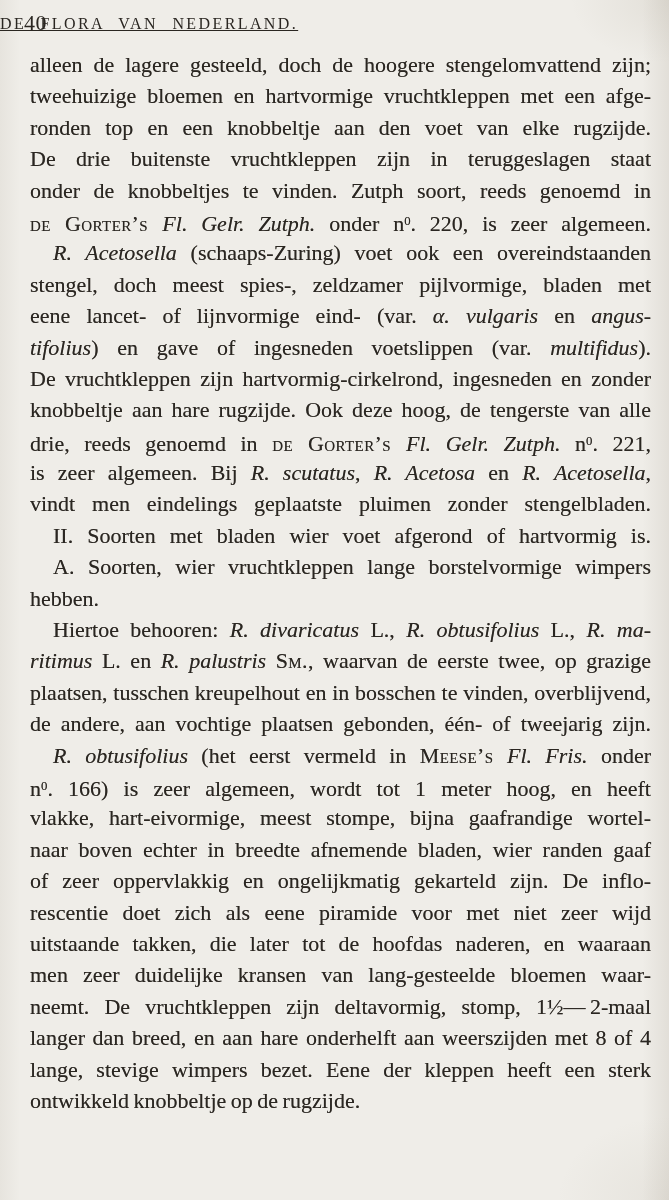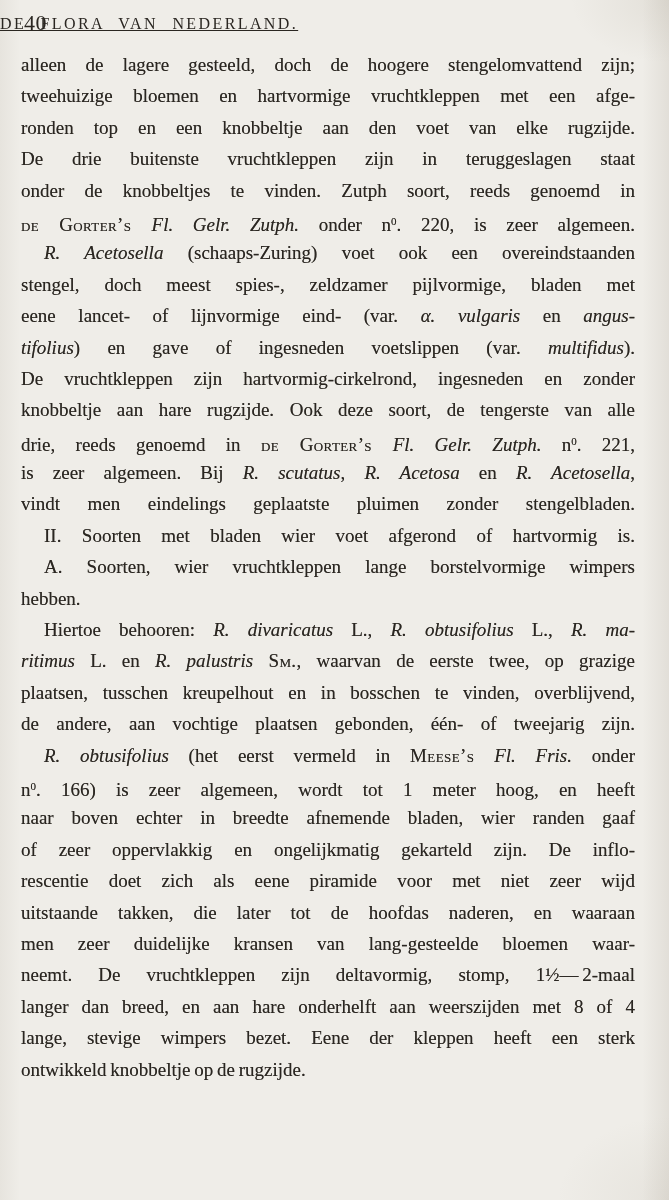--- a/index.html
+++ b/index.html
@@ -33,24 +33,25 @@
   }
   .running-title {
     display: block;
     text-align: left;
     font-size: 16px;
     letter-spacing: 2.4px;
     word-spacing: 8px;
     padding-top: 2px;
   }
   .body-text {
-    padding: 9px 34px 0 21px;
-    font-size: 19px;
+    padding: 9px 18px 0 21px;
+    font-size: 22px;
     word-spacing: -1px;
     text-shadow: 0 0 .5px rgba(42,38,33,.55);
+    margin-left: 9px;
   }
   .line {
     height: 31.4px;
     line-height: 31.4px;
     text-align: justify;
     text-align-last: justify;
     white-space: normal;
   }
   .line.nj { text-align-last: left; }
   .line.ind { text-indent: 23px; }
@@ -75,33 +76,34 @@
       <div class="line"><span>tweehuizige bloemen en hartvormige vruchtkleppen met een afge-</span></div>
       <div class="line"><span>ronden top en een knobbeltje aan den voet van elke rugzijde.</span></div>
       <div class="line"><span>De drie buitenste vruchtkleppen zijn in teruggeslagen staat</span></div>
       <div class="line"><span>onder de knobbeltjes te vinden. Zutph soort, reeds genoemd in</span></div>
       <div class="line"><span class="sc">de Gorter’s </span><span class="i">Fl. Gelr. Zutph.</span><span> onder n</span><span class="sup">0</span><span>. 220, is zeer algemeen.</span></div>
       <div class="line ind"><span class="i">R. Acetosella</span><span> (schaaps-Zuring) voet ook een overeindstaanden</span></div>
       <div class="line"><span>stengel, doch meest spies-, zeldzamer pijlvormige, bladen met</span></div>
       <div class="line"><span>eene lancet- of lijnvormige eind- (var. </span><span class="i">α. vulgaris</span><span> en </span><span class="i">angus-</span></div>
       <div class="line"><span class="i">tifolius</span><span>) en gave of ingesneden voetslippen (var. </span><span class="i">multifidus</span><span>).</span></div>
       <div class="line"><span>De vruchtkleppen zijn hartvormig-cirkelrond, ingesneden en zonder</span></div>
-      <div class="line"><span>knobbeltje aan hare rugzijde. Ook deze soort, de tengerste van alle</span></div>
+      <div class="line"><span>knobbeltje aan hare rugzijde. Ook deze hoog, de tengerste van alle</span></div>
       <div class="line"><span>drie, reeds genoemd in </span><span class="sc">de Gorter’s </span><span class="i">Fl. Gelr. Zutph.</span><span> n</span><span class="sup">0</span><span>. 221,</span></div>
       <div class="line"><span>is zeer algemeen. Bij </span><span class="i">R. scutatus</span><span>, </span><span class="i">R. Acetosa</span><span> en </span><span class="i">R. Acetosella</span><span>,</span></div>
       <div class="line"><span>vindt men eindelings geplaatste pluimen zonder stengelbladen.</span></div>
       <div class="line ind"><span>II. Soorten met bladen wier voet afgerond of hartvormig is.</span></div>
       <div class="line ind"><span>A. Soorten, wier vruchtkleppen lange borstelvormige wimpers</span></div>
       <div class="line nj"><span>hebben.</span></div>
       <div class="line ind"><span>Hiertoe behooren: </span><span class="i">R. divaricatus</span><span> L., </span><span class="i">R. obtusifolius</span><span> L., </span><span class="i">R. ma-</span></div>
       <div class="line"><span class="i">ritimus</span><span> L. en </span><span class="i">R. palustris</span><span> </span><span class="sc">Sm.</span><span>, waarvan de eerste twee, op grazige</span></div>
       <div class="line"><span>plaatsen, tusschen kreupelhout en in bosschen te vinden, overblijvend,</span></div>
       <div class="line"><span>de andere, aan vochtige plaatsen gebonden, één- of tweejarig zijn.</span></div>
       <div class="line ind"><span class="i">R. obtusifolius</span><span> (het eerst vermeld in </span><span class="sc">Meese’s</span><span> </span><span class="i">Fl. Fris.</span><span> onder</span></div>
       <div class="line"><span>n</span><span class="sup">0</span><span>. 166) is zeer algemeen, wordt tot 1 meter hoog, en heeft</span></div>
+      <div class="line"><span>vlakke, hart-eivormige, meest stompe, bijna gaafrandige wortel-</span></div>
       <div class="line"><span>naar boven echter in breedte afnemende bladen, wier randen gaaf</span></div>
       <div class="line"><span>of zeer oppervlakkig en ongelijkmatig gekarteld zijn. De inflo-</span></div>
       <div class="line"><span>rescentie doet zich als eene piramide voor met niet zeer wijd</span></div>
       <div class="line"><span>uitstaande takken, die later tot de hoofdas naderen, en waaraan</span></div>
       <div class="line"><span>men zeer duidelijke kransen van lang-gesteelde bloemen waar-</span></div>
       <div class="line"><span>neemt. De vruchtkleppen zijn deltavormig, stomp, 1½— 2-maal</span></div>
       <div class="line"><span>langer dan breed, en aan hare onderhelft aan weerszijden met 8 of 4</span></div>
       <div class="line"><span>lange, stevige wimpers bezet. Eene der kleppen heeft een sterk</span></div>
       <div class="line nj"><span>ontwikkeld knobbeltje op de rugzijde.</span></div>
     </div>

